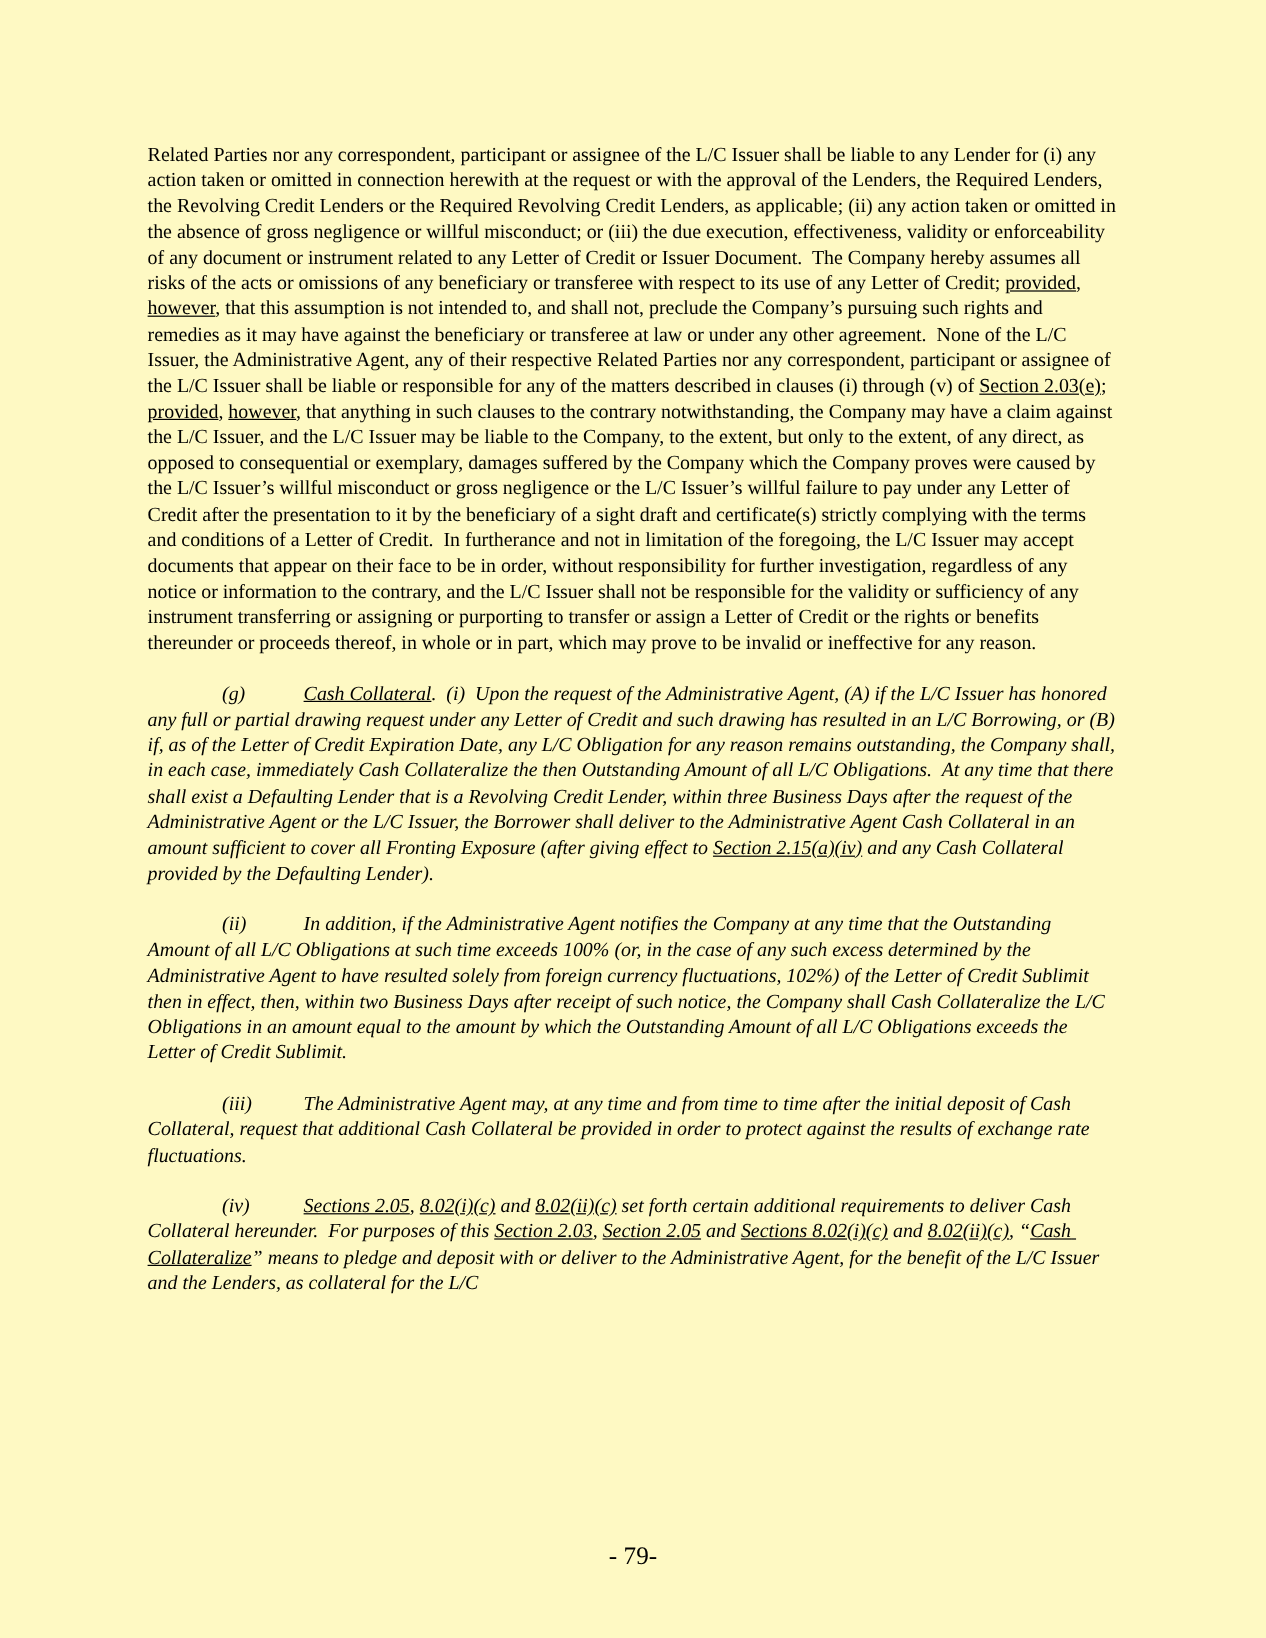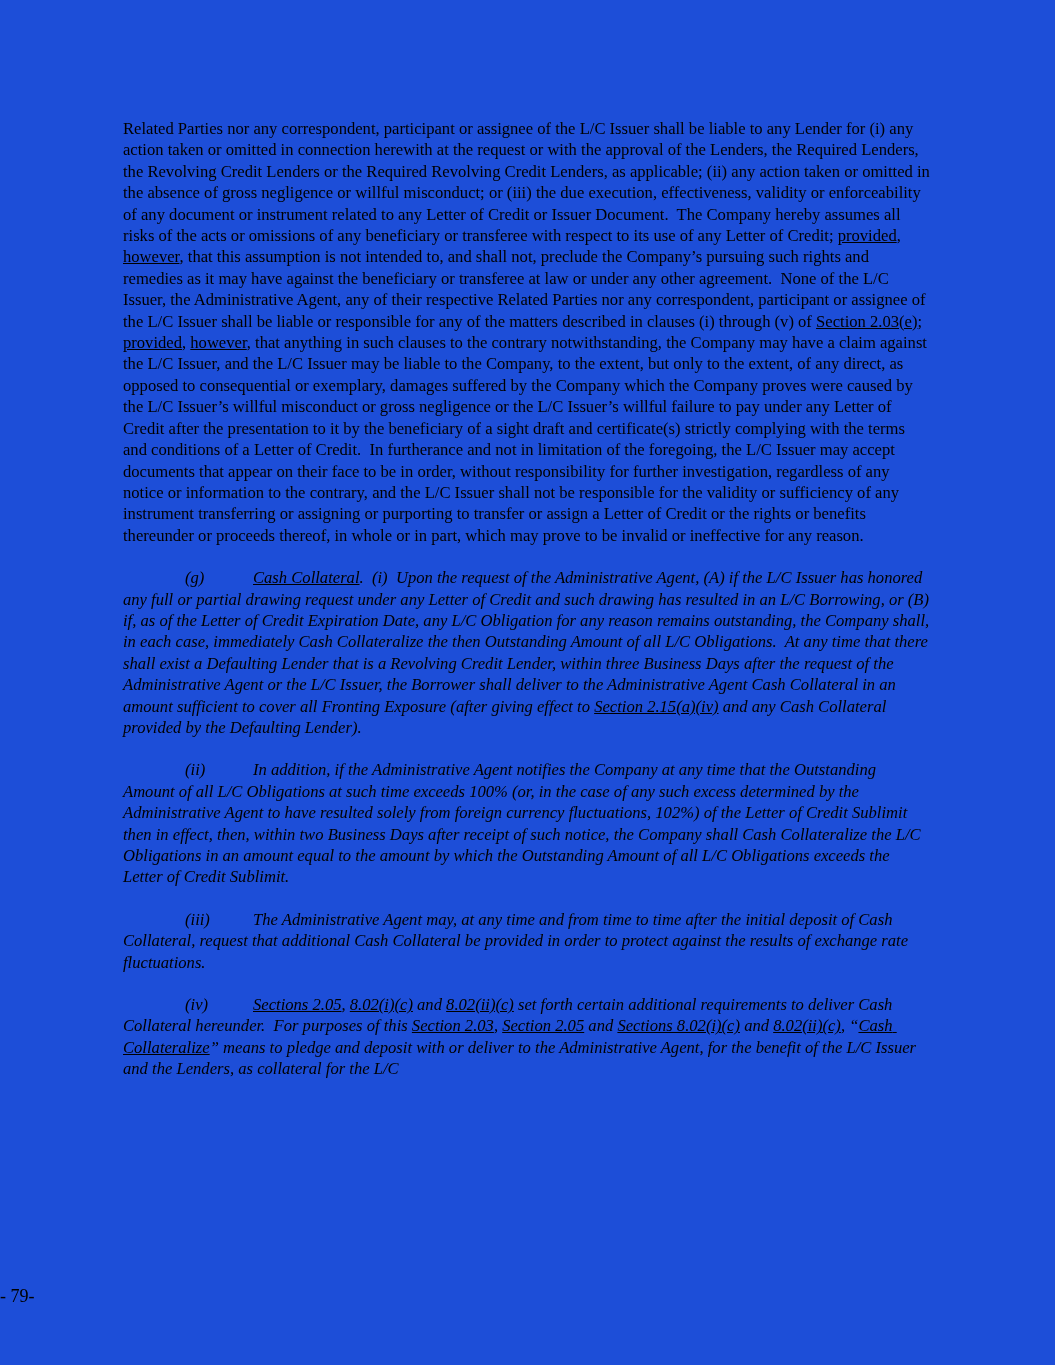--- a/index.html
+++ b/index.html
@@ -4,21 +4,21 @@
 <style>
   html, body {
     margin: 0;
     padding: 0;
     background: #ffffff;
   }
   .page {
     position: relative;
     width: 1055px;
     height: 1365px;
-    background: #1d4ed8;
+    background: #fef9c3;
     color: #000000;
     font-family: "Liberation Serif", "DejaVu Serif", serif;
     font-size: 16.6px;
     line-height: 21.4px;
     overflow: hidden;
   }
   .content {
     position: absolute;
     top: 118px;
     left: 123px;
@@ -38,22 +38,23 @@
   span.run.tab {
     display: inline-block;
     width: 68px;
     text-indent: 0;
   }
   .footer {
     position: absolute;
     left: 0;
     right: 0;
     bottom: 58px;
+    text-align: center;
     font-family: "Liberation Serif", "DejaVu Serif", serif;
-    font-size: 18px;
+    font-size: 21px;
   }
 </style>
 </head>
 <body>
 
 <div class="page">
   <div class="content">
     <p class="para"><span class="run">Related Parties nor any correspondent, participant or assignee of the L/C Issuer shall be liable to any Lender for (i) any action taken or omitted in connection herewith at the request or with the approval of the Lenders, the Required Lenders, the Revolving Credit Lenders or the Required Revolving Credit Lenders, as applicable; (ii) any action taken or omitted in the absence of gross negligence or willful misconduct; or (iii) the due execution, effectiveness, validity or enforceability of any document or instrument related to any Letter of Credit or Issuer Document.  The Company hereby assumes all risks of the acts or omissions of any beneficiary or transferee with respect to its use of any Letter of Credit; </span><span class="run u">provided</span><span class="run">, </span><span class="run u">however</span><span class="run">, that this assumption is not intended to, and shall not, preclude the Company’s pursuing such rights and remedies as it may have against the beneficiary or transferee at law or under any other agreement.  None of the L/C Issuer, the Administrative Agent, any of their respective Related Parties nor any correspondent, participant or assignee of the L/C Issuer shall be liable or responsible for any of the matters described in clauses (i) through (v) of </span><span class="run u">Section 2.03(e)</span><span class="run">; </span><span class="run u">provided</span><span class="run">, </span><span class="run u">however</span><span class="run">, that anything in such clauses to the contrary notwithstanding, the Company may have a claim against the L/C Issuer, and the L/C Issuer may be liable to the Company, to the extent, but only to the extent, of any direct, as opposed to consequential or exemplary, damages suffered by the Company which the Company proves were caused by the L/C Issuer’s willful misconduct or gross negligence or the L/C Issuer’s willful failure to pay under any Letter of Credit after the presentation to it by the beneficiary of a sight draft and certificate(s) strictly complying with the terms and conditions of a Letter of Credit.  In furtherance and not in limitation of the foregoing, the L/C Issuer may accept documents that appear on their face to be in order, without responsibility for further investigation, regardless of any notice or information to the contrary, and the L/C Issuer shall not be responsible for the validity or sufficiency of any instrument transferring or assigning or purporting to transfer or assign a Letter of Credit or the rights or benefits thereunder or proceeds thereof, in whole or in part, which may prove to be invalid or ineffective for any reason.</span></p>
     <p class="para indented"><span class="run tab">(g)</span><span class="run u">Cash Collateral</span><span class="run">.  (i)  Upon the request of the Administrative Agent, (A) if the L/C Issuer has honored any full or partial drawing request under any Letter of Credit and such drawing has resulted in an L/C Borrowing, or (B) if, as of the Letter of Credit Expiration Date, any L/C Obligation for any reason remains outstanding, the Company shall, in each case, immediately Cash Collateralize the then Outstanding Amount of all L/C Obligations.  At any time that there shall exist a Defaulting Lender that is a Revolving Credit Lender, within three Business Days after the request of the Administrative Agent or the L/C Issuer, the Borrower shall deliver to the Administrative Agent Cash Collateral in an amount sufficient to cover all Fronting Exposure (after giving effect to </span><span class="run u">Section 2.15(a)(iv)</span><span class="run"> and any Cash Collateral provided by the Defaulting Lender).</span></p>
     <p class="para indented"><span class="run tab">(ii)</span><span class="run">In addition, if the Administrative Agent notifies the Company at any time that the Outstanding Amount of all L/C Obligations at such time exceeds 100% (or, in the case of any such excess determined by the Administrative Agent to have resulted solely from foreign currency fluctuations, 102%) of the Letter of Credit Sublimit then in effect, then, within two Business Days after receipt of such notice, the Company shall Cash Collateralize the L/C Obligations in an amount equal to the amount by which the Outstanding Amount of all L/C Obligations exceeds the Letter of Credit Sublimit.</span></p>

